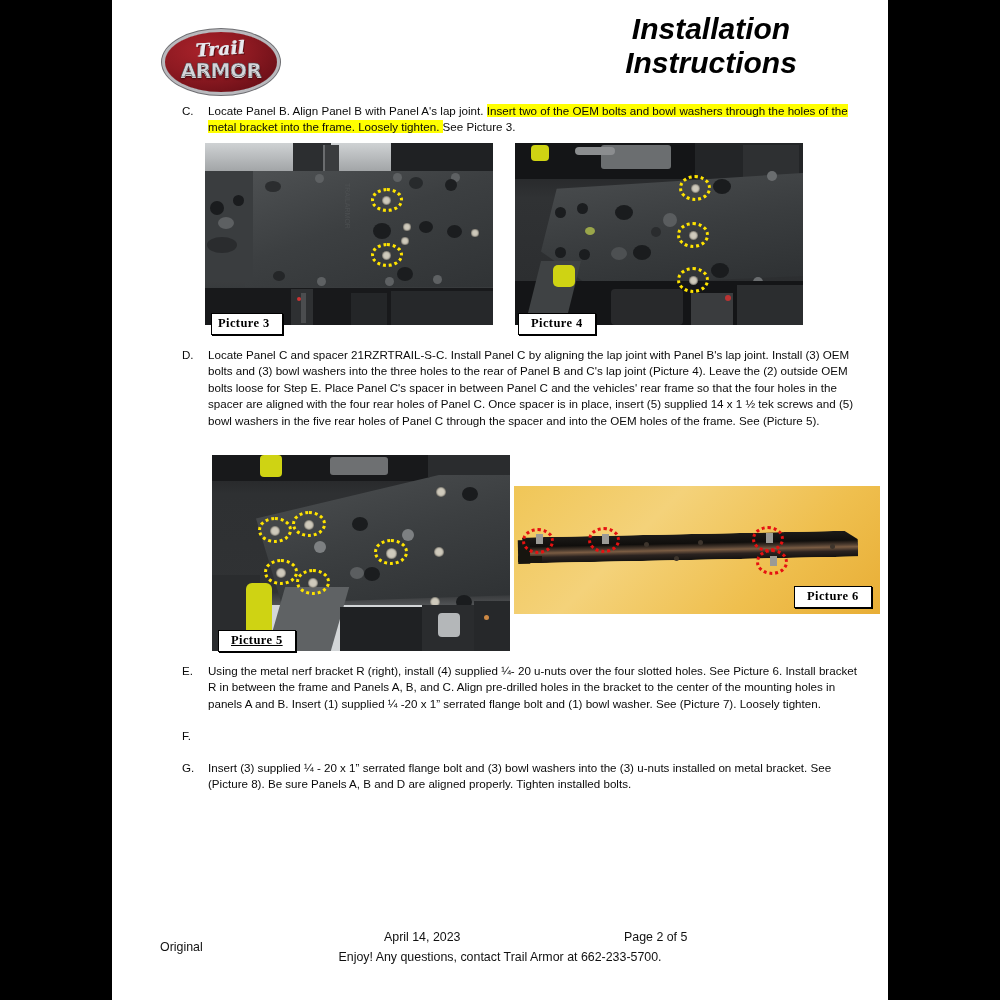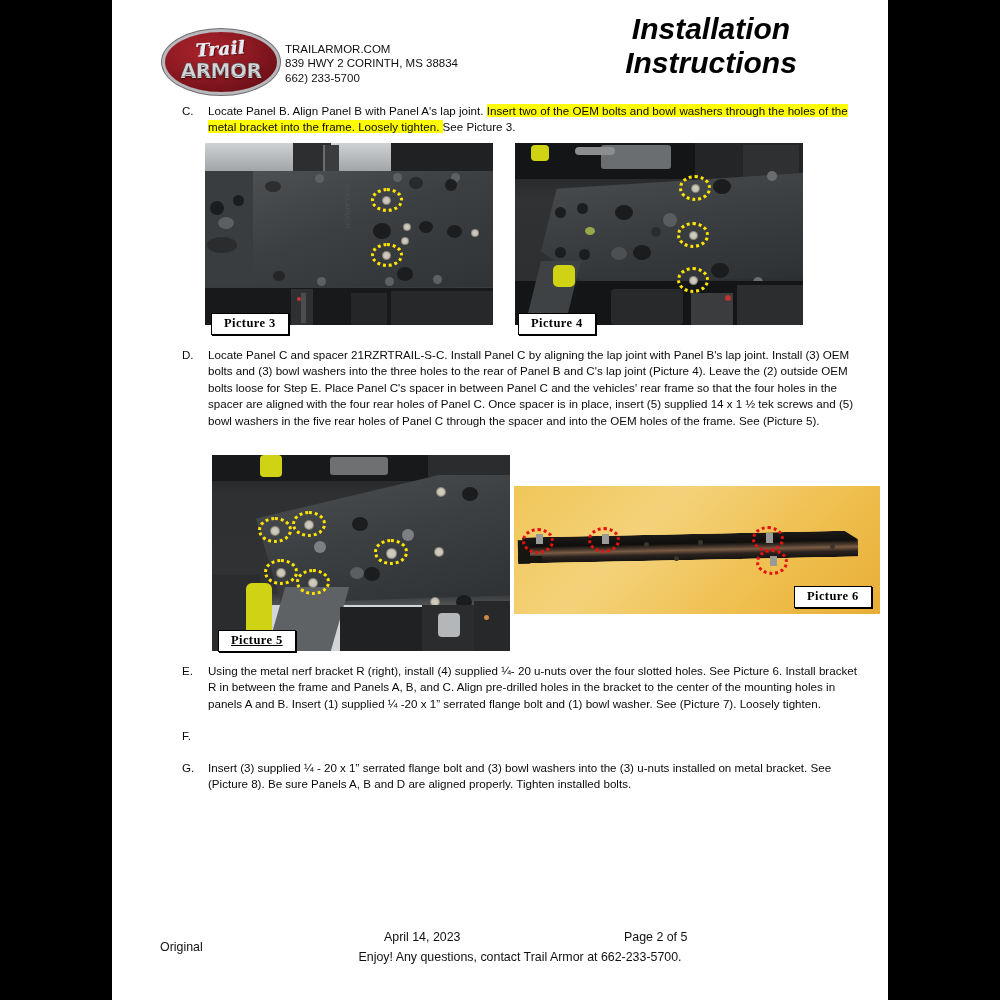--- a/index.html
+++ b/index.html
@@ -83,41 +83,36 @@
   
   .pc{position:absolute;}
 
   
   .footer{position:absolute;left:0;top:930px;width:776px;
     font-family:"Liberation Sans",sans-serif;font-size:12.4px;color:#111;}
   .f-row{position:relative;height:20px;}
   .f-orig{position:absolute;left:48px;top:10px;}
   .f-date{position:absolute;left:272px;top:0;}
   .f-page{position:absolute;left:512px;top:0;}
-  .f-note{position:absolute;left:0;top:20px;width:776px;text-align:center;margin-left:20px;}
+  .f-note{position:absolute;left:0;top:20px;width:776px;text-align:center;}
 </style>
 </head>
 <body>
 
 <div class="page">
 
   <div class="header">
 
     <div class="logo">
       <div class="logo-oval">
         <div class="logo-script">Trail</div>
         <div class="logo-word">ARMOR</div>
       </div>
     </div>
 
-    <div class="contact">
-      <div>TRAILARMOR.COM</div>
-      <div>839 HWY 2 CORINTH, MS 38834</div>
-      <div>662) 233-5700</div>
-    </div>
 
     <div class="title">
       <div>Installation</div>
       <div>Instructions</div>
     </div>
   </div>
 
   <div class="para" id="step-c" style="left:96px;top:103px;width:658px;">
     <span class="lead">C.</span><span class="body"><span>Locate Panel B.  Align Panel B with Panel A's lap joint. </span><mark class="hl">Insert two of the OEM bolts and bowl washers through the holes of the metal bracket into the frame. Loosely tighten. </mark><span> See Picture 3.</span></span>
   </div>
@@ -163,21 +158,21 @@
     <div class="pc" style="left:96px;top:150px;width:5px;height:30px;background:#4b4d4f;"></div>
     <div class="pc" style="left:146px;top:150px;width:36px;height:32px;background:#242628;"></div>
     <div class="pc" style="left:186px;top:148px;width:102px;height:34px;background:#26282a;"></div>
     <div class="pc" style="left:92px;top:154px;width:4px;height:4px;background:#c33;border-radius:50%;"></div>
 
     <div class="ring y" style="left:166px;top:45px;width:32px;height:24px;"></div>
     <div class="bolt" style="left:177px;top:53px;width:9px;height:9px;"></div>
     <div class="ring y" style="left:166px;top:100px;width:32px;height:24px;"></div>
     <div class="bolt" style="left:177px;top:108px;width:9px;height:9px;"></div>
   </div>
-  <div class="cap" style="left:99px;top:313px;">Picture 3</div>
+  <div class="cap" style="left:99px;top:313px;padding-left:6px;">Picture 3</div>
 
   <div class="photo" style="left:403px;top:143px;width:288px;height:182px;">
     <div class="pc" style="left:0;top:0;width:288px;height:182px;background:linear-gradient(180deg,#1b1c1e 0%,#303234 30%,#2a2c2e 100%);"></div>
     <div class="pc" style="left:0;top:0;width:288px;height:36px;background:#141517;"></div>
     <div class="pc" style="left:86px;top:2px;width:70px;height:24px;background:#6b6e70;border-radius:3px;"></div>
     <div class="pc" style="left:60px;top:4px;width:40px;height:8px;background:#8b8d8f;border-radius:4px;"></div>
     <div class="pc" style="left:16px;top:2px;width:18px;height:16px;background:#cfd313;border-radius:4px;"></div>
     <div class="pc" style="left:180px;top:0;width:108px;height:40px;background:#232527;"></div>
     <div class="pc" style="left:228px;top:2px;width:56px;height:34px;background:#2e3032;"></div>
 

